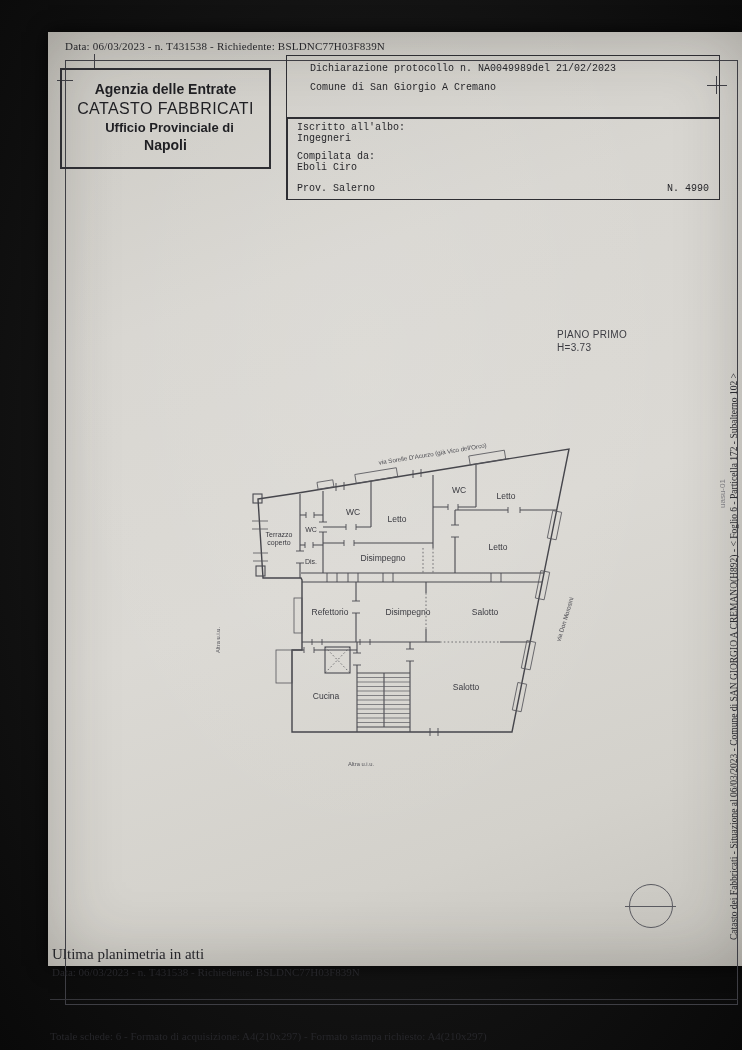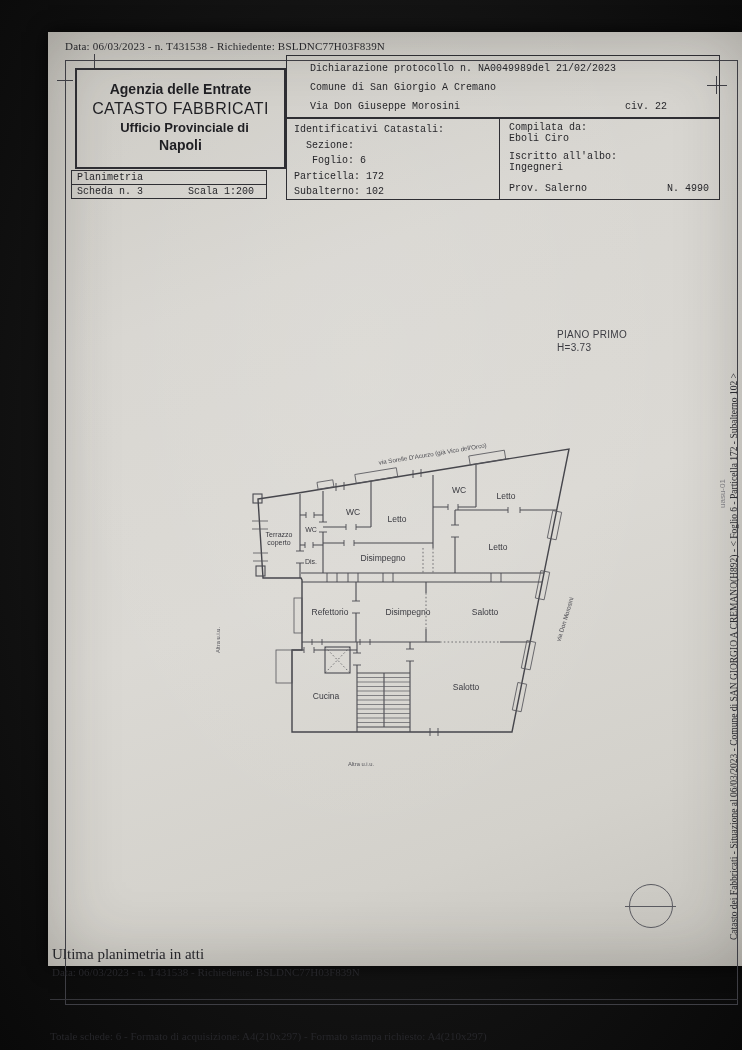--- a/index.html
+++ b/index.html
@@ -16,21 +16,21 @@
     box-shadow: inset 0 0 70px rgba(40,36,28,0.28), 0 0 18px rgba(0,0,0,0.8);
     margin-left: 28px;
   }
   .abs{position:absolute;}
   .serif{font-family:"Liberation Serif", serif;color:#26262a;}
   .mono{font-family:"Liberation Mono","DejaVu Sans Mono",monospace;color:#26262a;}
   .sans{font-family:"Liberation Sans",sans-serif;color:#1f1f23;}
   .topline{left:17px;top:8px;font-size:11px;letter-spacing:.2px;}
   .frame{left:17px;top:28px;width:671px;height:943px;border:1.5px solid #3e3e44;}
   
-  .agency-box{left:27px;top:36px;width:207px;height:97px;border:2px solid #2e2e33;text-align:center;}
+  .agency-box{left:12px;top:36px;width:207px;height:97px;border:2px solid #2e2e33;text-align:center;}
   .agency-box .l1{margin-top:11px;font-size:14px;font-weight:bold;}
   .agency-box .l2{margin-top:3px;font-size:16px;font-weight:normal;letter-spacing:.4px;}
   .agency-box .l3{margin-top:2px;font-size:13px;font-weight:bold;padding-left:8px;}
   .agency-box .l4{margin-top:2px;font-size:14px;font-weight:bold;}
   .plani-box{left:23px;top:138px;width:194px;height:27px;border:1.8px solid #2e2e33;font-size:10px;}
   .plani-row1{height:12px;border-bottom:1.4px solid #2e2e33;padding:1px 0 0 5px;}
   .plani-row2{display:flex;padding:1px 12px 0 5px;}
   .plani-row2 .scala{margin-left:auto;}
   .declA{left:238px;top:23px;width:434px;height:63px;border:1.5px solid #2e2e33;font-size:10px;line-height:19px;padding:3px 0 0 23px;box-sizing:border-box;}
   .declA .row3{display:flex;padding-right:52px;}
@@ -86,51 +86,35 @@
   <div class="abs mark" style="left:659px;top:52.5px;width:20px;height:1.4px;"></div>
   <div class="abs mark" style="left:668px;top:44px;width:1.4px;height:18px;"></div>
 
   <div class="abs agency-box sans">
     <div class="l1">Agenzia delle Entrate</div>
     <div class="l2">CATASTO FABBRICATI</div>
     <div class="l3">Ufficio Provinciale di</div>
     <div class="l4">Napoli</div>
   </div>
 
-  <div class="abs plani-box mono">
-    <div class="plani-row1">Planimetria</div>
-    <div class="plani-row2">
-      <span>Scheda n. 3</span>
-      <span class="scala">Scala 1:200</span>
-    </div>
-  </div>
 
   <div class="abs declA mono">
     <div>Dichiarazione protocollo n. NA0049989del  21/02/2023</div>
     <div>Comune di San Giorgio A Cremano</div>
-    <div class="row3">
-      <span>Via Don Giuseppe Morosini</span>
-      <span class="civ">civ. 22</span>
-    </div>
   </div>
 
   <div class="abs declB mono">
-    <div class="colL"><span>Identificativi Catastali:</span>
-<span>  Sezione:</span>
-<span>   Foglio: 6</span>
-<span>Particella: 172</span>
-<span>Subalterno: 102</span></div>
     <div class="colR">
+      <div class="grp">
+        <div>Iscritto all'albo:</div>
+        <div>Ingegneri</div>
+      </div>
       <div class="grp">
         <div>Compilata da:</div>
         <div>Eboli Ciro</div>
-      </div>
-      <div class="grp">
-        <div>Iscritto all'albo:</div>
-        <div>Ingegneri</div>
       </div>
       <div class="provrow">
         <span>Prov. Salerno</span>
         <span class="num">N. 4990</span>
       </div>
     </div>
   </div>
 
   <div class="abs piano sans">
     <div>PIANO PRIMO</div>

